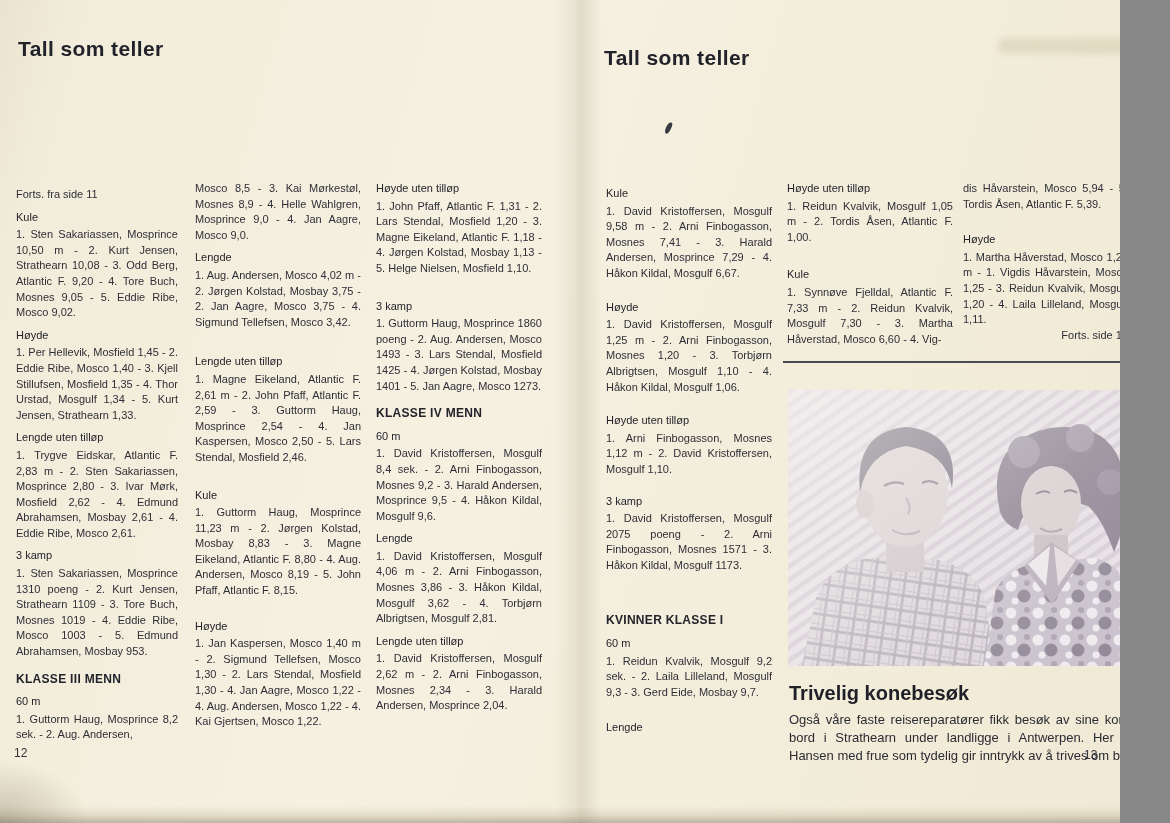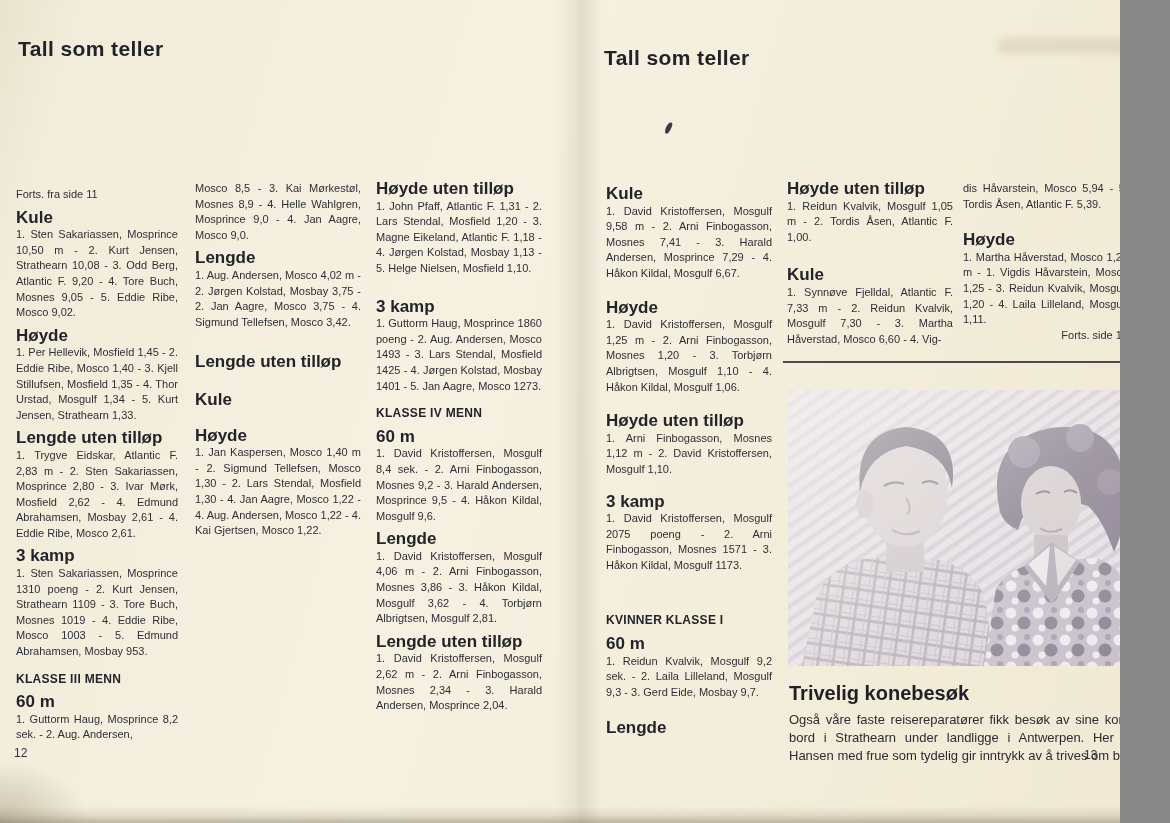--- a/index.html
+++ b/index.html
@@ -6,21 +6,21 @@
   .stage{
     position:relative;width:1120px;height:823px;overflow:hidden;
     font-family:"Liberation Sans","DejaVu Sans",sans-serif;color:#2d2d35;
     background:linear-gradient(105deg,#e9e3cf 0%,#f2edda 6%,#f5f0e0 40%,#f3eedb 68%,#efe9d5 100%);
   }
   .page-title{position:absolute;font-size:21px;font-weight:700;letter-spacing:.4px;color:#22222a;}
   .col{position:absolute;font-size:11px;line-height:15.6px;color:#2e2e37;}
   .col>:first-child{margin-top:0;}
   .p{margin:0;text-align:justify;}
   .note{margin:0 0 3px 0;}
-  .h{font-weight:700;font-size:17px;margin:7px 0 2px;color:#23232b;}
+  .h{font-weight:400;font-size:11px;margin:7px 0 2px;color:#23232b;}
   .h2{font-weight:700;font-size:12px;letter-spacing:.3px;margin:12px 0 1px;color:#23232b;}
   .h2+.h{margin-top:7px;}
   .fwd{margin-top:0;text-align:right;}
   .pagenum{position:absolute;font-size:12px;color:#33333b;text-align:center;}
   .rule{position:absolute;height:2px;background:#4a4a52;}
   .article-title{position:absolute;font-size:20px;font-weight:700;color:#1f1f27;}
   .article-body{position:absolute;width:372px;font-size:13px;line-height:17.8px;text-align:justify;color:#2b2b33;}
   .photo{position:absolute;left:788px;top:390px;width:358px;height:276px;}
   .spine{position:absolute;left:556px;top:0;width:46px;height:823px;
     background:linear-gradient(90deg,rgba(120,110,85,0) 0%,rgba(120,110,85,.10) 42%,rgba(120,110,85,.16) 55%,rgba(120,110,85,0) 100%);}
@@ -55,21 +55,23 @@
     <div class="h2">KLASSE III MENN</div>
     <div class="h">60 m</div>
     <div class="p">1. Guttorm Haug, Mosprince 8,2 sek. - 2. Aug. Andersen,</div>
   </div>
 
   <div class="col" style="left:195px;top:181px;width:166px;">
     <div class="p">Mosco 8,5 - 3. Kai Mørkestøl, Mosnes 8,9 - 4. Helle Wahlgren, Mosprince 9,0 - 4. Jan Aagre, Mosco 9,0.</div>
     <div class="h">Lengde</div>
     <div class="p">1. Aug. Andersen, Mosco 4,02 m - 2. Jørgen Kolstad, Mosbay 3,75 - 2. Jan Aagre, Mosco 3,75 - 4. Sigmund Tellefsen, Mosco 3,42.</div>
     <div class="h" style="margin-top:24px;">Lengde uten tilløp</div>
+    <div class="p">1. Magne Eikeland, Atlantic F. 2,61 m - 2. John Pfaff, Atlantic F. 2,59 - 3. Guttorm Haug, Mosprince 2,54 - 4. Jan Kaspersen, Mosco 2,50 - 5. Lars Stendal, Mosfield 2,46.</div>
     <div class="h" style="margin-top:22px;">Kule</div>
+    <div class="p">1. Guttorm Haug, Mosprince 11,23 m - 2. Jørgen Kolstad, Mosbay 8,83 - 3. Magne Eikeland, Atlantic F. 8,80 - 4. Aug. Andersen, Mosco 8,19 - 5. John Pfaff, Atlantic F. 8,15.</div>
     <div class="h" style="margin-top:20px;">Høyde</div>
     <div class="p">1. Jan Kaspersen, Mosco 1,40 m - 2. Sigmund Tellefsen, Mosco 1,30 - 2. Lars Stendal, Mosfield 1,30 - 4. Jan Aagre, Mosco 1,22 - 4. Aug. Andersen, Mosco 1,22 - 4. Kai Gjertsen, Mosco 1,22.</div>
   </div>
 
   <div class="col" style="left:376px;top:181px;width:166px;">
     <div class="h">Høyde uten tilløp</div>
     <div class="p">1. John Pfaff, Atlantic F. 1,31 - 2. Lars Stendal, Mosfield 1,20 - 3. Magne Eikeland, Atlantic F. 1,18 - 4. Jørgen Kolstad, Mosbay 1,13 - 5. Helge Nielsen, Mosfield 1,10.</div>
     <div class="h" style="margin-top:22px;">3 kamp</div>
     <div class="p">1. Guttorm Haug, Mosprince 1860 poeng - 2. Aug. Andersen, Mosco 1493 - 3. Lars Stendal, Mosfield 1425 - 4. Jørgen Kolstad, Mosbay 1401 - 5. Jan Aagre, Mosco 1273.</div>
     <div class="h2">KLASSE IV MENN</div>

